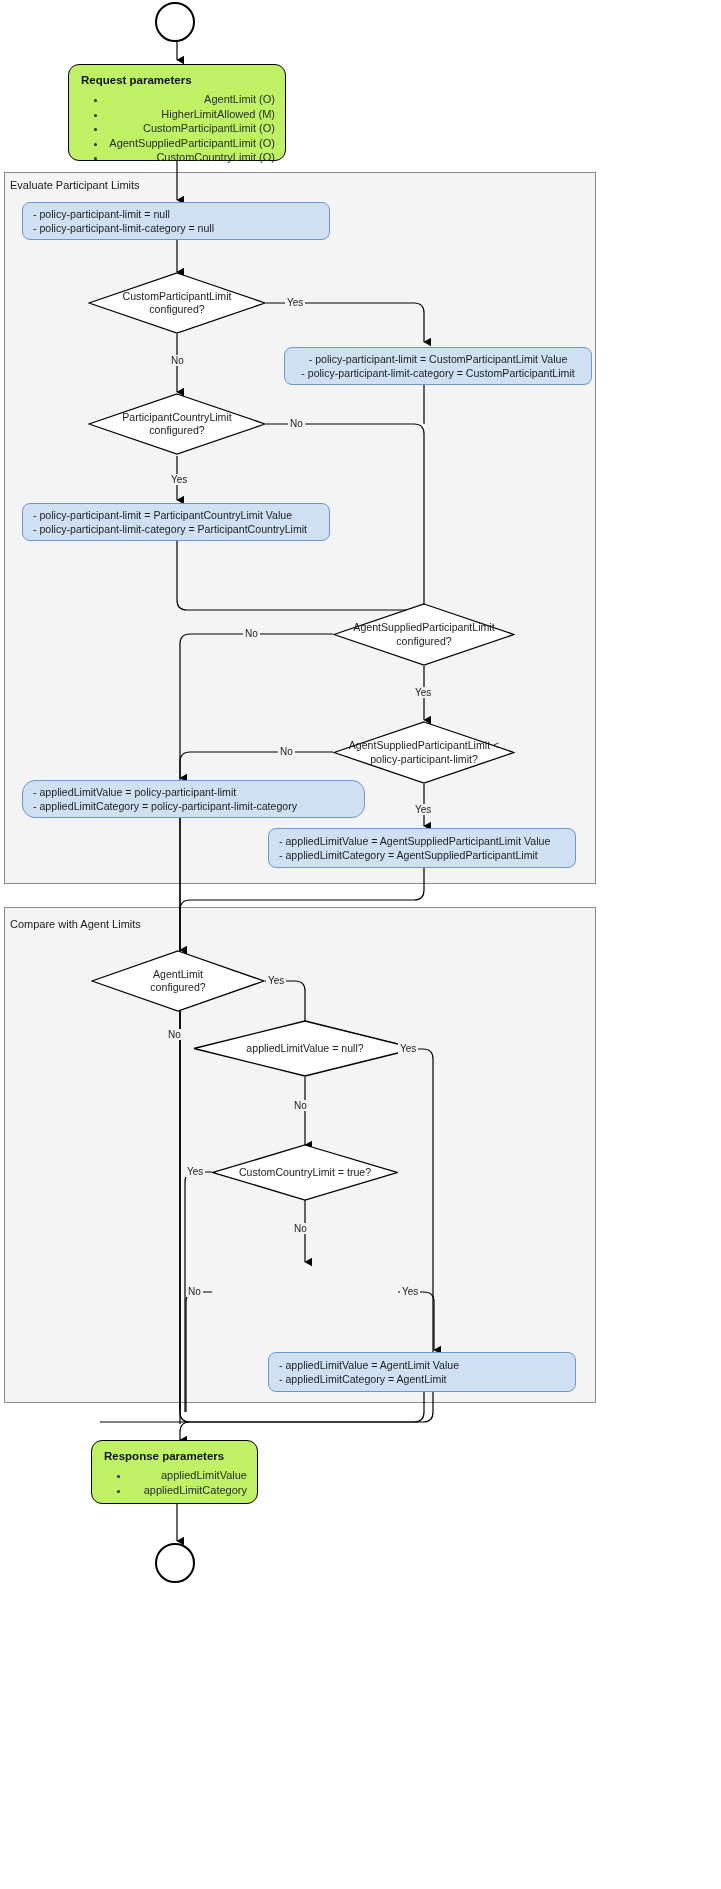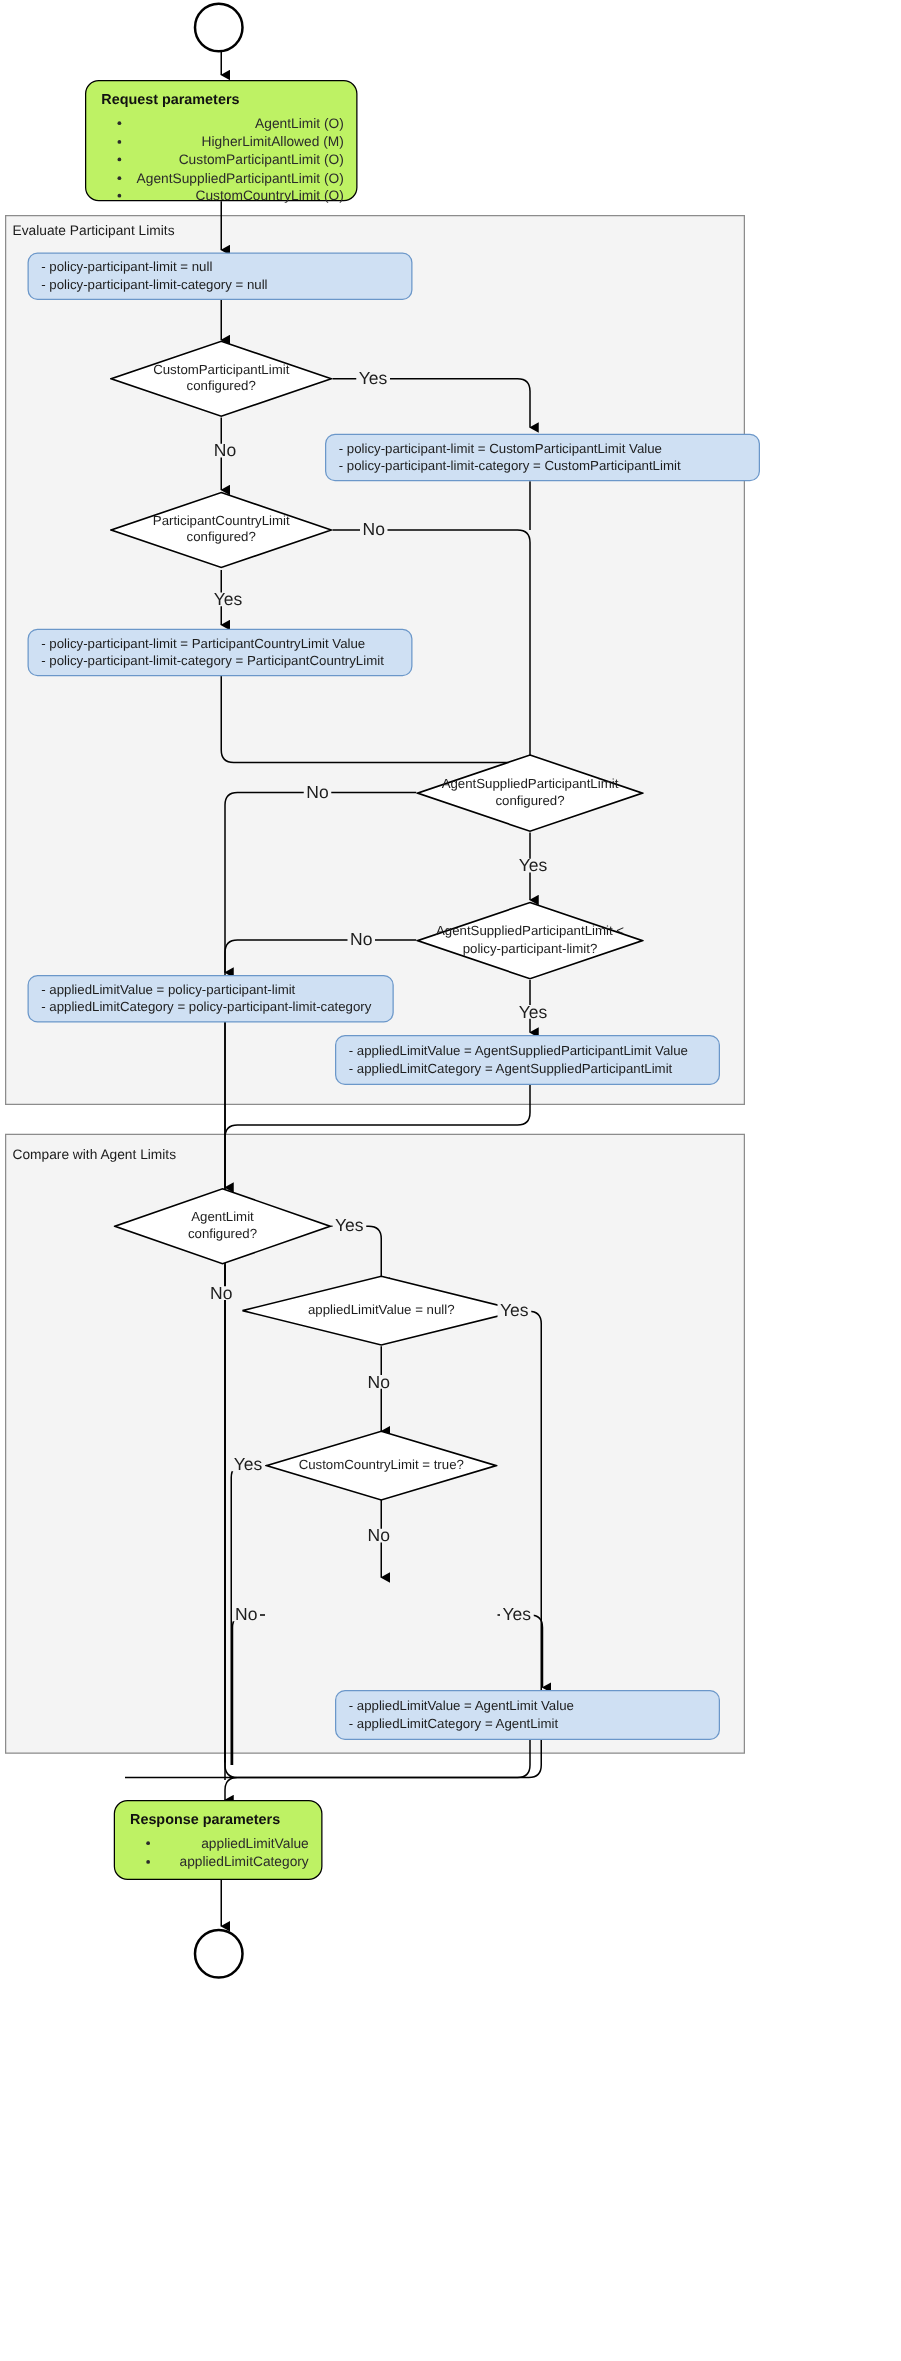--- a/index.html
+++ b/index.html
@@ -95,21 +95,21 @@
     align-items:center;
     justify-content:center;
     text-align:center;
     font-size:10.6px;
     line-height:13.5px;
     color:#1d1d1d;
     pointer-events:none;
   }
   .edge-label{
     position:absolute;
-    font-size:14px;
+    font-size:10px;
     color:#1d1d1d;
     background:#f4f4f4;
     padding:0 2px;
     line-height:11px;
     white-space:nowrap;
   }
   .edge-label.on-white{background:#ffffff;}
   
   .edge-svg{
     position:absolute;
@@ -202,31 +202,31 @@
       <li>AgentSuppliedParticipantLimit  (O)</li>
       <li>CustomCountryLimit  (O)</li>
     </ul>
   </div>
 
   <div class="blue-box" style="left:22px; top:202px; width:308px; height:38px;">
     <div class="ln">- policy-participant-limit = null</div>
     <div class="ln">- policy-participant-limit-category = null</div>
   </div>
 
-  <div class="blue-box" style="left:260px; top:347px; width:348px; height:38px;">
+  <div class="blue-box" style="left:284px; top:347px; width:308px; height:38px;align-items:center;">
     <div class="ln">- policy-participant-limit = CustomParticipantLimit Value</div>
     <div class="ln">- policy-participant-limit-category = CustomParticipantLimit</div>
   </div>
 
   <div class="blue-box" style="left:22px; top:503px; width:308px; height:38px;">
     <div class="ln">- policy-participant-limit = ParticipantCountryLimit Value</div>
     <div class="ln">- policy-participant-limit-category = ParticipantCountryLimit</div>
   </div>
 
-  <div class="blue-box" style="left:22px; top:780px; width:293px; height:38px;">
+  <div class="blue-box" style="left:22px; top:780px; width:343px; height:38px;border-radius:13px;">
     <div class="ln">- appliedLimitValue = policy-participant-limit</div>
     <div class="ln">- appliedLimitCategory = policy-participant-limit-category</div>
   </div>
 
   <div class="blue-box" style="left:268px; top:828px; width:308px; height:40px;">
     <div class="ln">- appliedLimitValue = AgentSuppliedParticipantLimit Value</div>
     <div class="ln">- appliedLimitCategory = AgentSuppliedParticipantLimit</div>
   </div>
 
   <div class="blue-box" style="left:268px; top:1352px; width:308px; height:40px;">

